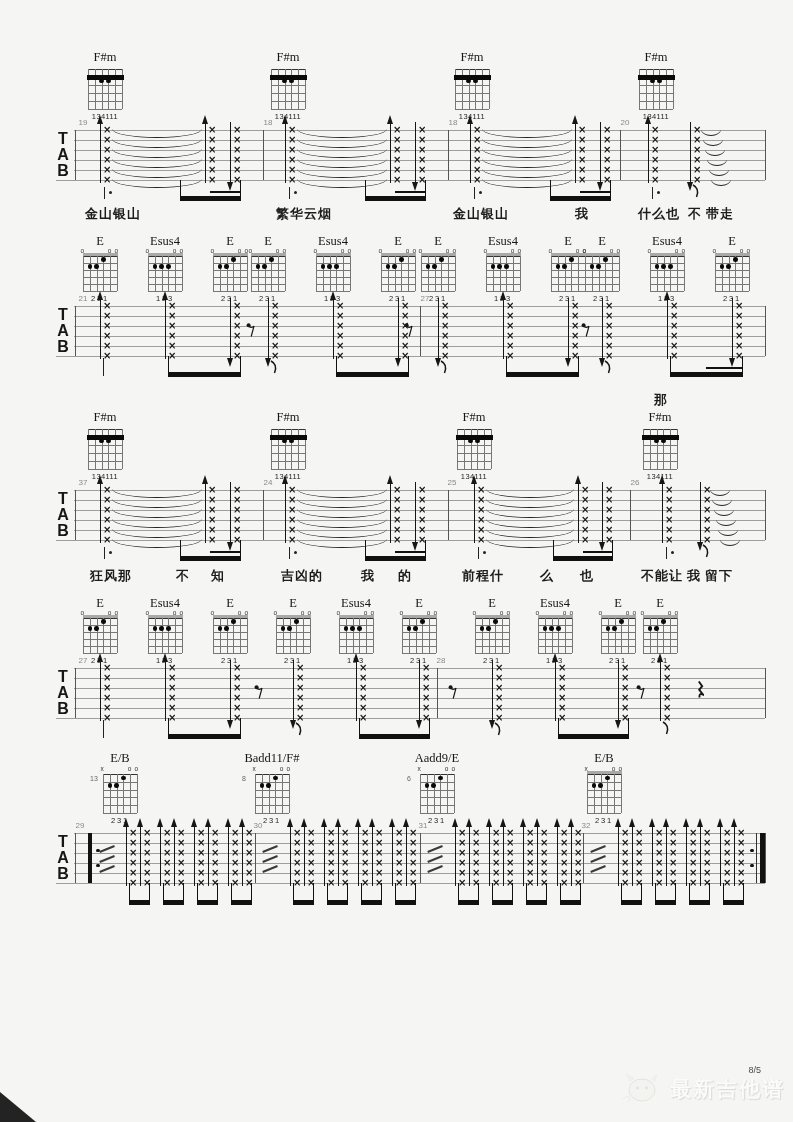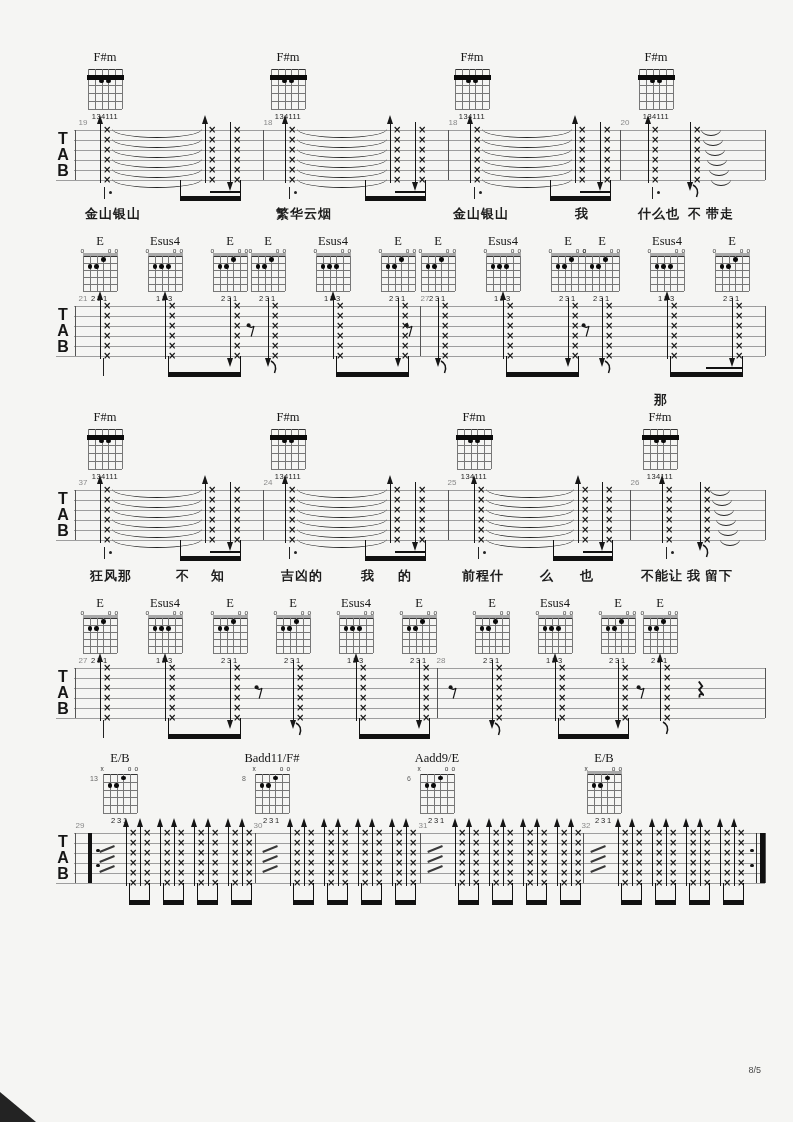--- a/index.html
+++ b/index.html
@@ -1677,15 +1677,26 @@
         <div style="position: absolute; left: 723px; top: 900px; width: 21px; height: 4.5px; background: rgb(17, 17, 17);"></div>
         <div style="position: absolute; left: 756px; top: 833px; width: 1px; height: 50px; background: rgb(51, 51, 51);"></div>
         <div style="position: absolute; left: 760px; top: 833px; width: 4.5px; height: 50px; background: rgb(17, 17, 17);"></div>
         <div style="position: absolute; left: 750px; top: 848.5px; width: 3.5px; height: 3.5px; border-radius: 50%; background: rgb(17, 17, 17);"></div>
         <div style="position: absolute; left: 750px; top: 863.5px; width: 3.5px; height: 3.5px; border-radius: 50%; background: rgb(17, 17, 17);"></div>
       </div>
     </div>
 
   <span class="pagenum">8/5</span>
 
+  <div class="wm">
+    <span><svg width="44" height="34" viewBox="0 0 44 34">
+      <path d="M10 12 L5 3 L15 8 Z" fill="#efefec"></path>
+      <path d="M31 9 L38 3 L35 12 Z" fill="#efefec"></path>
+      <ellipse cx="22" cy="20" rx="13" ry="11" fill="#f3f3f0" stroke="#e4e4e0" stroke-width="1"></ellipse>
+      <circle cx="17.5" cy="18" r="1.4" fill="#e1e1dd"></circle>
+      <circle cx="26.5" cy="18" r="1.4" fill="#e1e1dd"></circle>
+      <path d="M3 29 Q11 22 9 32" stroke="#e9e9e5" fill="none"></path>
+    </svg></span>
+    <span class="wm-text">最新吉他谱</span>
+  </div>
 
   <div class="corner-fold"></div>
 </div>
 
 </body></html>

